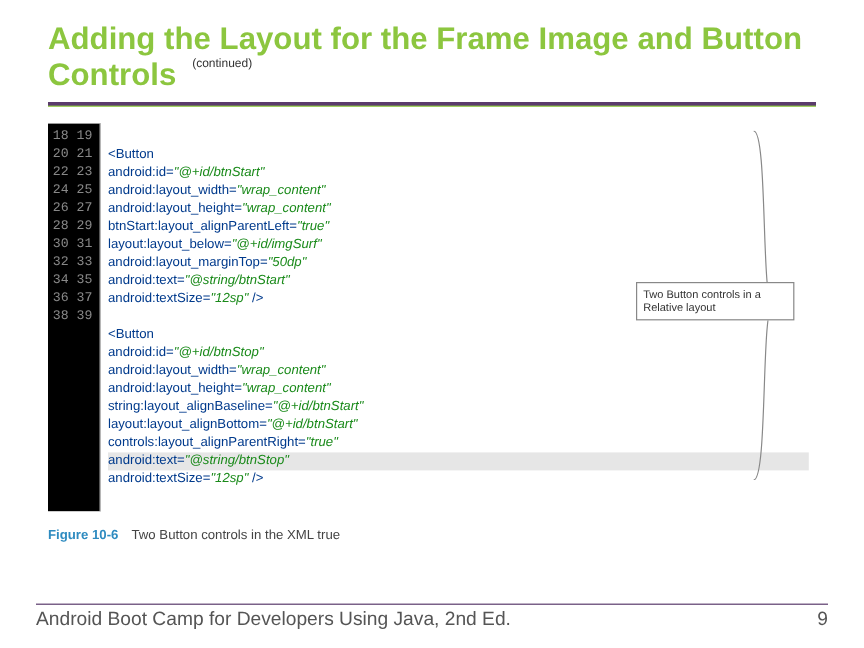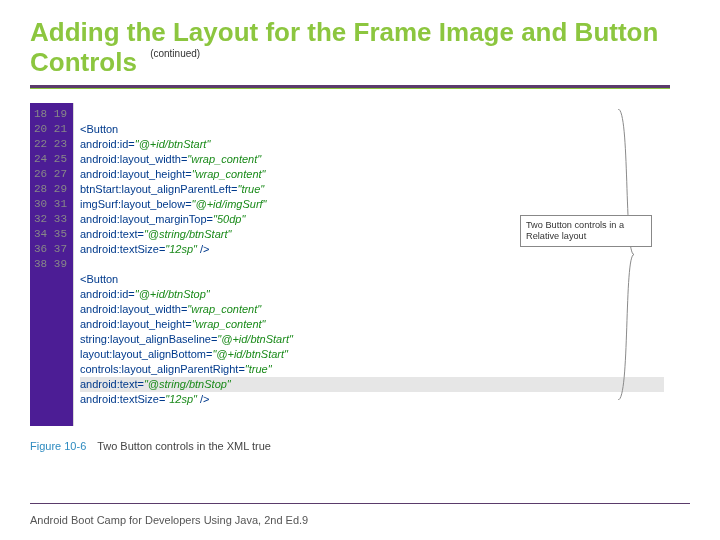--- a/index.html
+++ b/index.html
@@ -1,32 +1,32 @@
 <!DOCTYPE html>
 <html><head>
 <meta charset="utf-8">
 <style>
   html,body{margin:0;padding:0;background:#fff;font-family:Arial,Helvetica,sans-serif}
-  .slide{width:720px;height:540px;box-sizing:border-box;padding:18px 30px 12px 30px;position:relative}
+  .slide{width:720px;height:540px;box-sizing:border-box;padding:18px 30px 12px 40px;position:relative}
   .title{color:#8CC63F;font-size:26px;font-weight:bold;line-height:1.15;margin:0 0 2px 0}
   .continued{color:#333;font-size:10px;font-weight:normal;vertical-align:top;margin-left:6px}
   .title-rule{height:5px;width:640px;background:linear-gradient(#5a3b6b,#5a3b6b) left/100% 3px no-repeat,linear-gradient(#8CC63F,#8CC63F) left bottom/100% 2px no-repeat;margin:6px 0 14px 0}
   .figure{position:relative;width:640px;display:flex}
-  .gutter{width:44px;border-right:1px solid #d8d8d8;color:#888;font-family:"Courier New",monospace;font-size:11px;line-height:15px;text-align:right;padding:4px 6px 4px 0;box-sizing:border-box;background:#4c1d95}
+  .gutter{width:44px;border-right:1px solid #d8d8d8;color:#888;font-family:"Courier New",monospace;font-size:11px;line-height:15px;text-align:right;padding:4px 6px 4px 0;box-sizing:border-box;background:#000000}
   .code{flex:1;font-family:Liberation Sans, sans-serif;font-size:11px;line-height:15px;padding:4px 6px;color:#003a8c}
   .code .attr{color:#003a8c}
   .code .str{color:#1a8a1a;font-style:italic}
   .code .tag{color:#003a8c}
   .brace{position:absolute;right:36px;top:6px;bottom:26px;width:18px}
   .brace svg{width:100%;height:100%}
-  .callout{position:absolute;right:18px;top:112px;width:120px;border:1px solid #888;background:#fff;font-size:9.2px;line-height:1.2;padding:4px 5px;color:#333}
+  .callout{position:absolute;right:18px;top:132px;width:120px;border:1px solid #888;background:#fff;font-size:9.2px;line-height:1.2;padding:4px 5px;color:#333}
   .figlabel{margin-top:14px;font-size:11px;color:#444}
-  .figlabel .num{color:#2E8BC0;font-weight:normal;margin-right:8px}
+  .figlabel .num{color:#2E8BC0;font-weight:bold;margin-right:8px}
   .footer-rule{position:absolute;left:30px;right:30px;bottom:36px;height:1px;background:#5a3b6b}
-  .footer{position:absolute;left:30px;right:30px;bottom:14px;display:flex;justify-content:flex-start;font-size:11px;color:#555}
+  .footer{position:absolute;left:30px;right:30px;bottom:14px;display:flex;justify-content:space-between;font-size:16px;color:#555}
   .hl{background:#e6e6e6}
 </style>
 </head>
 <body>
 
 <div class="slide">
   <h1 class="title">
     <span>Adding the Layout for the Frame Image and Button Controls</span>
     <span class="continued">(continued)</span>
   </h1>
@@ -55,21 +55,21 @@
 37
 38
 39</div>
     <div class="code" id="code">
         <div class="">&nbsp;</div>
         <div class="">    <span class="tag">&lt;Button</span></div>
         <div class="">        <span class="attr">android:id</span>=<span class="str">"@+id/btnStart"</span></div>
         <div class="">        <span class="attr">android:layout_width</span>=<span class="str">"wrap_content"</span></div>
         <div class="">        <span class="attr">android:layout_height</span>=<span class="str">"wrap_content"</span></div>
         <div class="">        <span class="attr">btnStart:layout_alignParentLeft</span>=<span class="str">"true"</span></div>
-        <div class="">        <span class="attr">imgSurf:layout_below</span>=<span class="str">"@+id/imgSurf"</span></div>
+        <div class="">        <span class="attr">layout:layout_below</span>=<span class="str">"@+id/imgSurf"</span></div>
         <div class="">        <span class="attr">android:layout_marginTop</span>=<span class="str">"50dp"</span></div>
         <div class="">        <span class="attr">android:text</span>=<span class="str">"@string/btnStart"</span></div>
         <div class="">        <span class="attr">android:textSize</span>=<span class="str">"12sp"</span> /&gt;</div>
         <div class="">&nbsp;</div>
         <div class="">    <span class="tag">&lt;Button</span></div>
         <div class="">        <span class="attr">android:id</span>=<span class="str">"@+id/btnStop"</span></div>
         <div class="">        <span class="attr">android:layout_width</span>=<span class="str">"wrap_content"</span></div>
         <div class="">        <span class="attr">android:layout_height</span>=<span class="str">"wrap_content"</span></div>
         <div class="">        <span class="attr">string:layout_alignBaseline</span>=<span class="str">"@+id/btnStart"</span></div>
         <div class="">        <span class="attr">layout:layout_alignBottom</span>=<span class="str">"@+id/btnStart"</span></div>

